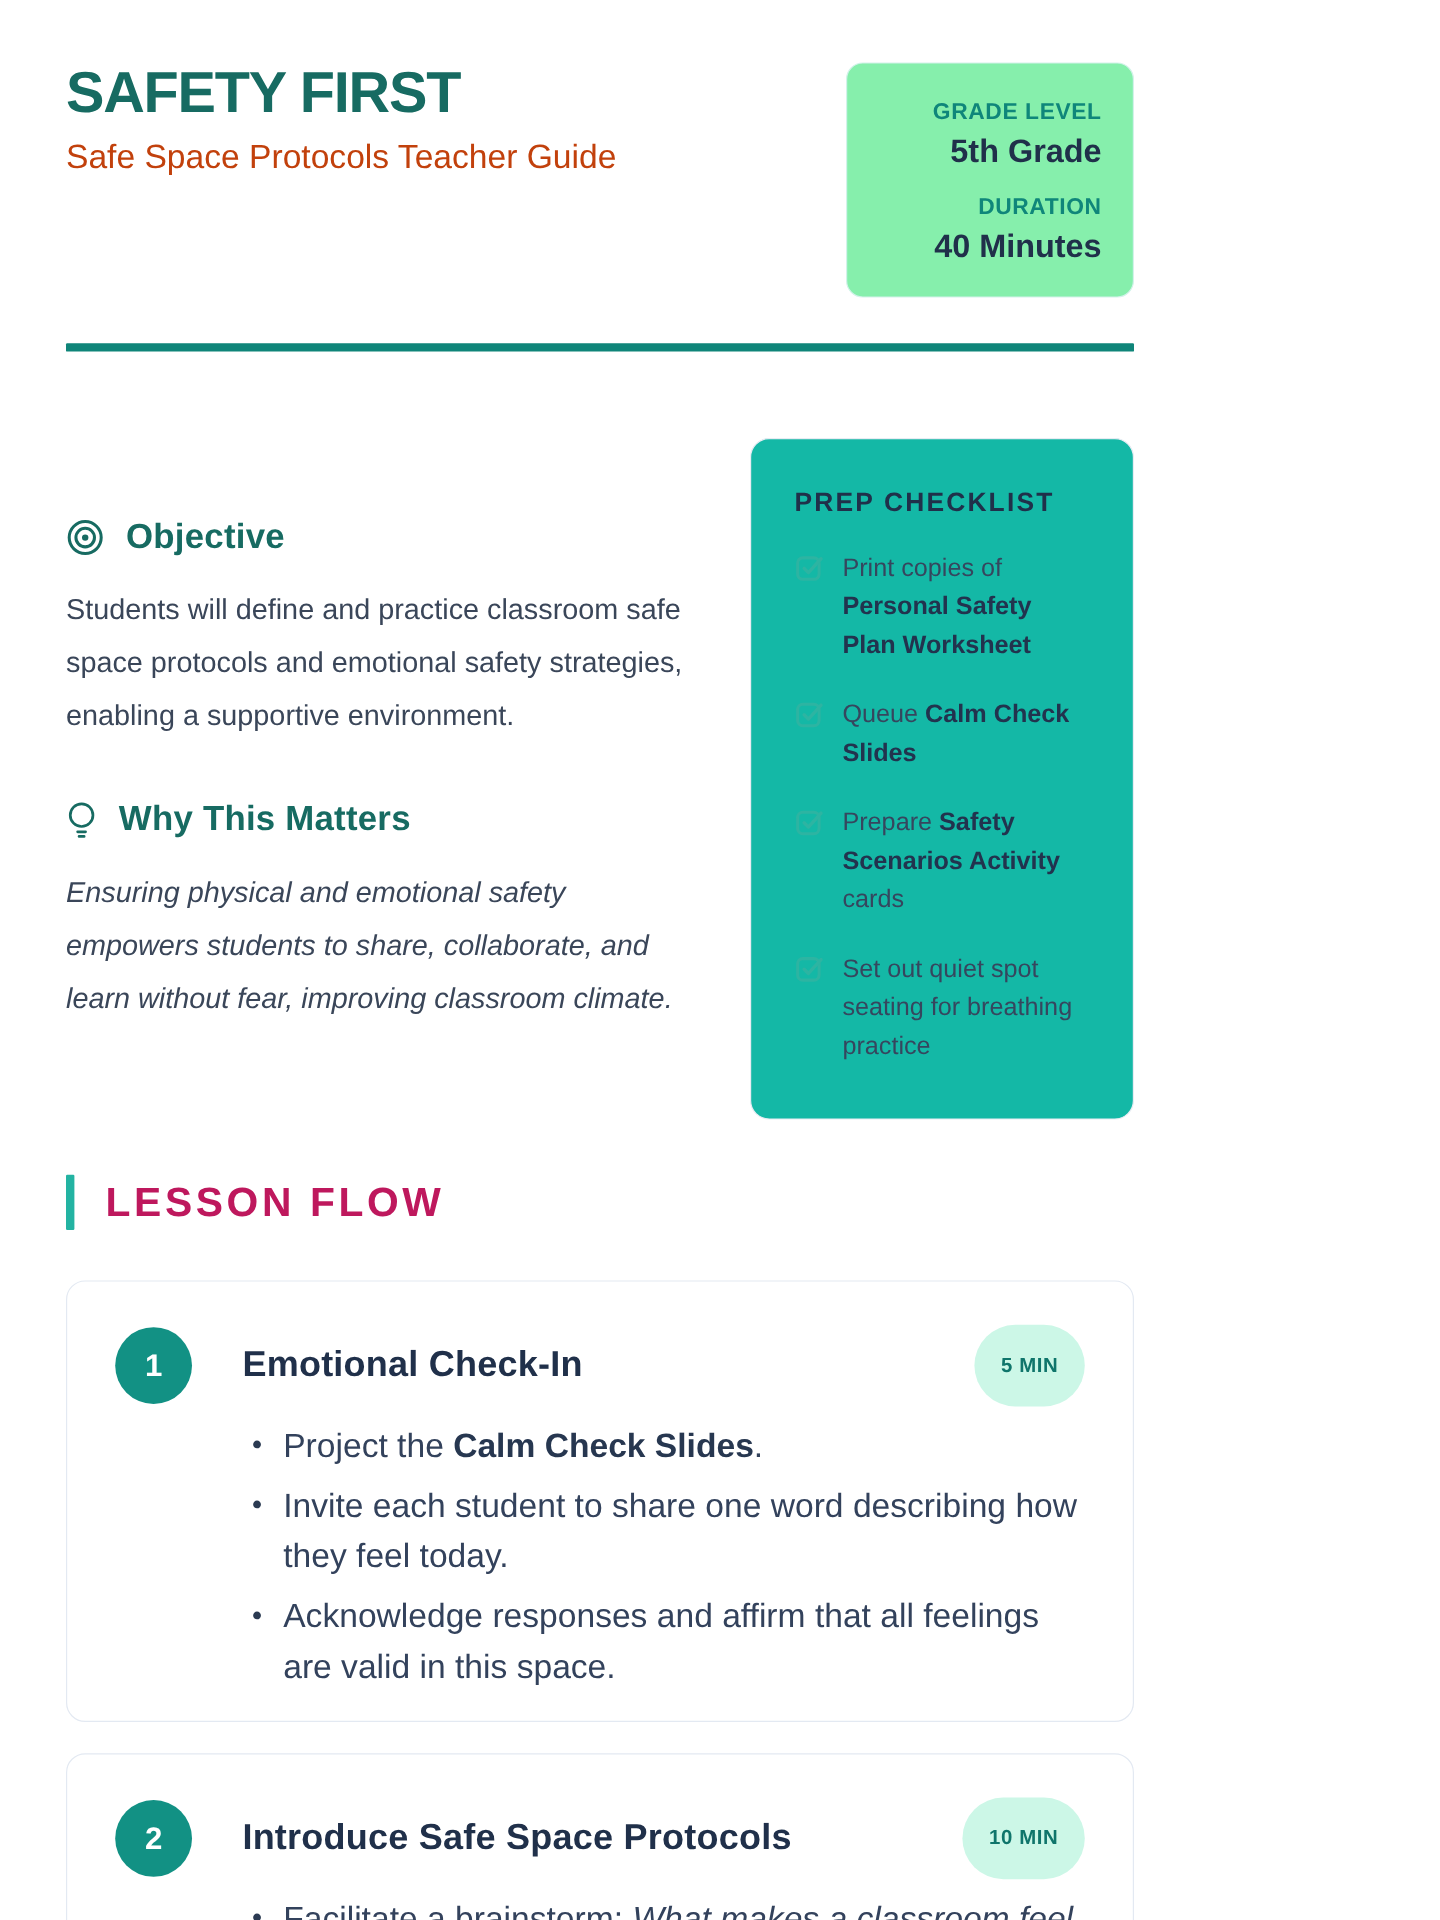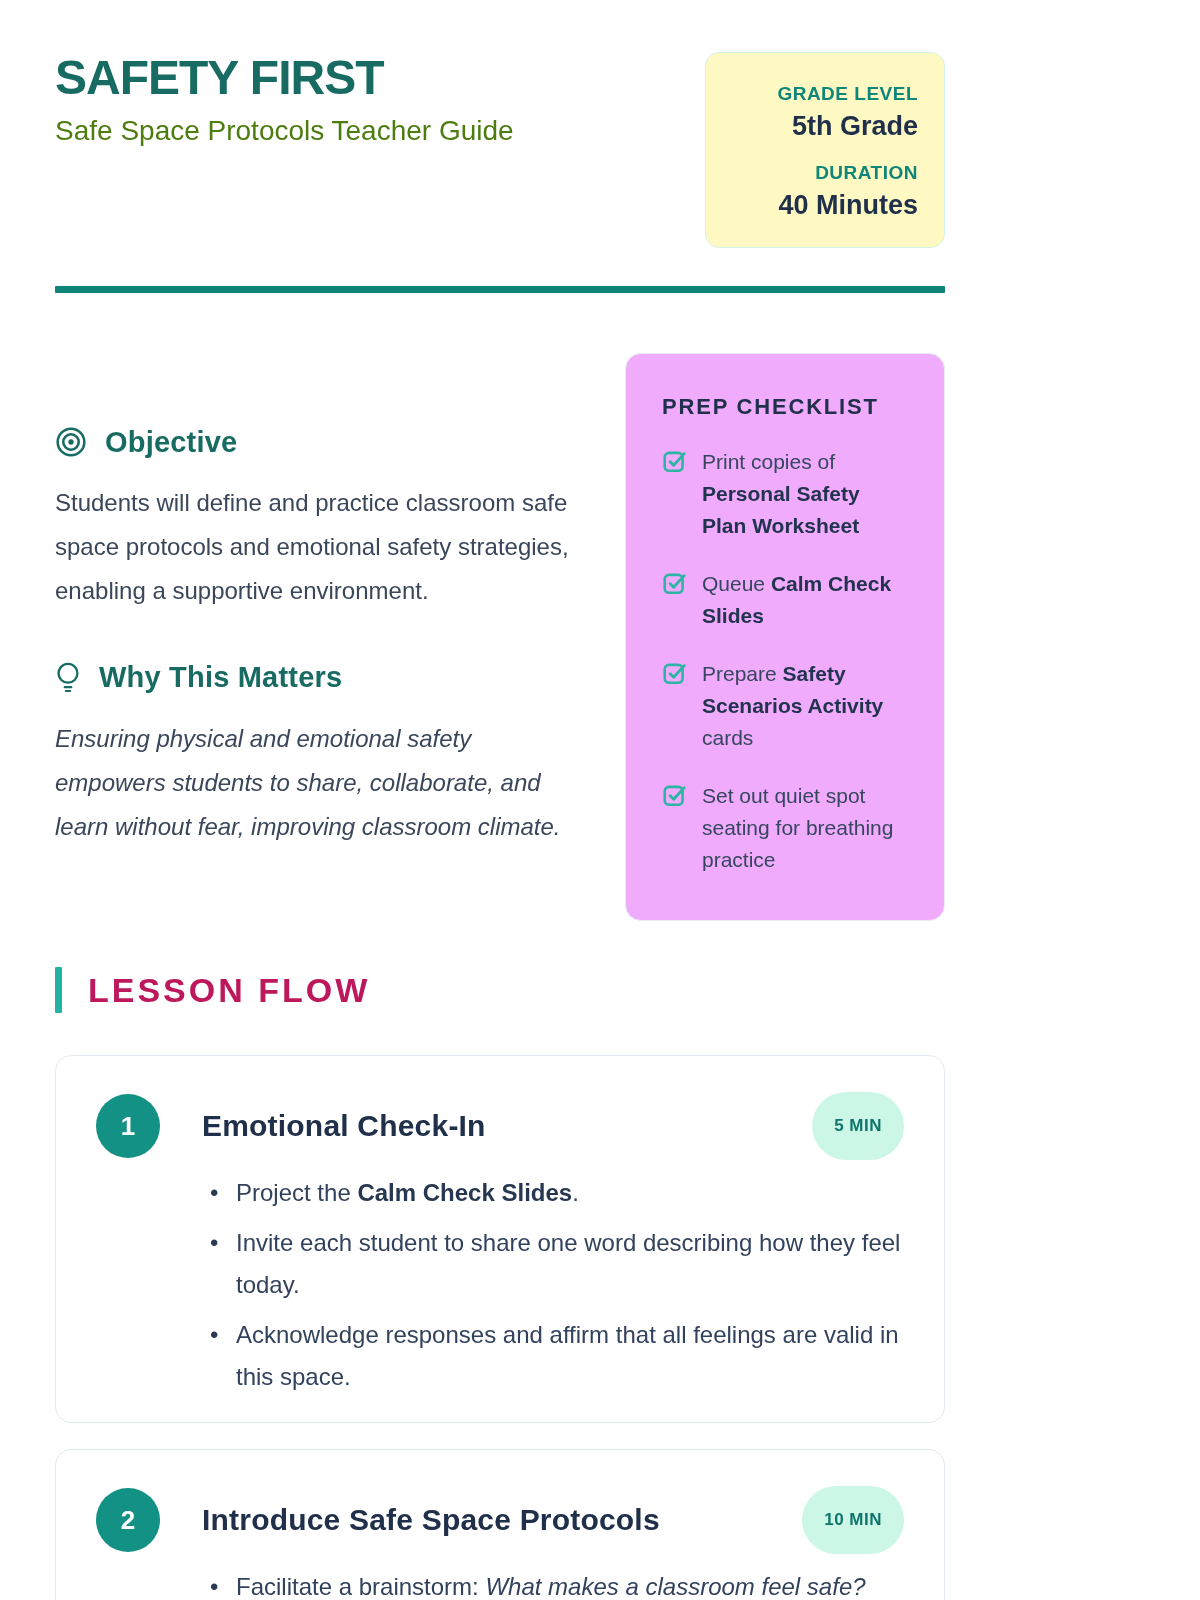--- a/index.html
+++ b/index.html
@@ -6,23 +6,23 @@
   html, body { width: 1200px; height: 1600px; overflow: hidden; background: #ffffff; }
   body { font-family: "Liberation Sans", sans-serif; color: #3a4659; }
   .page { width: 1000px; height: 1600px; padding: 52px 55px 0 55px; }
 
   
   .header { display: flex; justify-content: space-between; align-items: flex-start; }
   .page-title {
     font-size: 48px; font-weight: 700; color: #176b62;
     letter-spacing: -1px; line-height: 1.1;
   }
-  .page-subtitle { font-size: 28px; color: #4d7c0f; margin-top: 10px; font-weight: 400; }
+  .page-subtitle { font-size: 28px; color: #c2410c; margin-top: 10px; font-weight: 400; }
   .meta-box {
-    width: 240px; background: #fef9c3; border: 1.5px solid #d3f2ea;
+    width: 240px; background: #86efac; border: 1.5px solid #d3f2ea;
     border-radius: 14px; padding: 30px 26px 26px; text-align: right; flex-shrink: 0;
   }
   .meta-label {
     font-size: 19px; font-weight: 700; color: #0f867a; letter-spacing: 0.5px;
   }
   .meta-value { font-size: 27px; font-weight: 700; color: #20304a; margin: 6px 0 20px; }
   .meta-value:last-child { margin-bottom: 0; }
 
   .divider { height: 7px; background: #0f8579; margin-top: 38px; border-radius: 1px; }
 
@@ -32,22 +32,22 @@
   .section-h {
     display: flex; align-items: center; gap: 18px;
     font-size: 29px; font-weight: 700; color: #176b62; letter-spacing: 0.2px;
   }
   .section-h .icon { display: inline-flex; flex-shrink: 0; }
   .body-text { font-size: 24px; line-height: 44px; margin-top: 22px; color: #3a4659; }
   .why-h { margin-top: 48px; }
   .italic { font-style: italic; }
 
   .prep-card {
-    width: 320px; flex-shrink: 0; background: #f0abfc; border: 1px solid #e7ecf3;
-    border-radius: 16px; padding: 40px 36px 44px;
+    width: 320px; flex-shrink: 0; background: #14b8a6; border: 1px solid #e7ecf3;
+    border-radius: 16px; padding: 40px 36px 44px; margin-top: 12px;
   }
   .prep-title { font-size: 22px; font-weight: 700; color: #20304a; letter-spacing: 1.8px; }
   .prep-list { list-style: none; }
   .prep-list li { display: flex; gap: 14px; margin-top: 26px; align-items: flex-start; }
   .prep-list .check { flex-shrink: 0; margin-top: 2px; }
   .prep-list .item-text { font-size: 21px; line-height: 32px; color: #36465e; }
   .prep-list b { font-weight: 700; color: #22334e; }
 
   
   .flow-h {
@@ -71,21 +71,21 @@
     font-size: 30px; font-weight: 700; color: #20304a; margin-left: 42px;
     letter-spacing: 0.2px; flex: 1;
   }
   .min-badge {
     background: #ccf7e7; color: #0f756b; font-size: 17px; font-weight: 700;
     letter-spacing: 0.5px; padding: 24px 22px; border-radius: 999px; flex-shrink: 0;
   }
   .step-bullets { list-style: none; margin: 12px 0 0 112px; }
   .step-bullets li {
     position: relative; padding-left: 28px;
-    font-size: 24px; line-height: 42px; color: #33425c; margin-top: 8px;
+    font-size: 28px; line-height: 42px; color: #33425c; margin-top: 8px;
   }
   .step-bullets li::before {
     content: "•"; position: absolute; left: 2px; top: 0;
     color: #2b3a52; font-size: 24px;
   }
   .step-bullets b { font-weight: 700; color: #273750; }
   .step-bullets i { font-style: italic; }
 </style>
 </head>
 <body>

